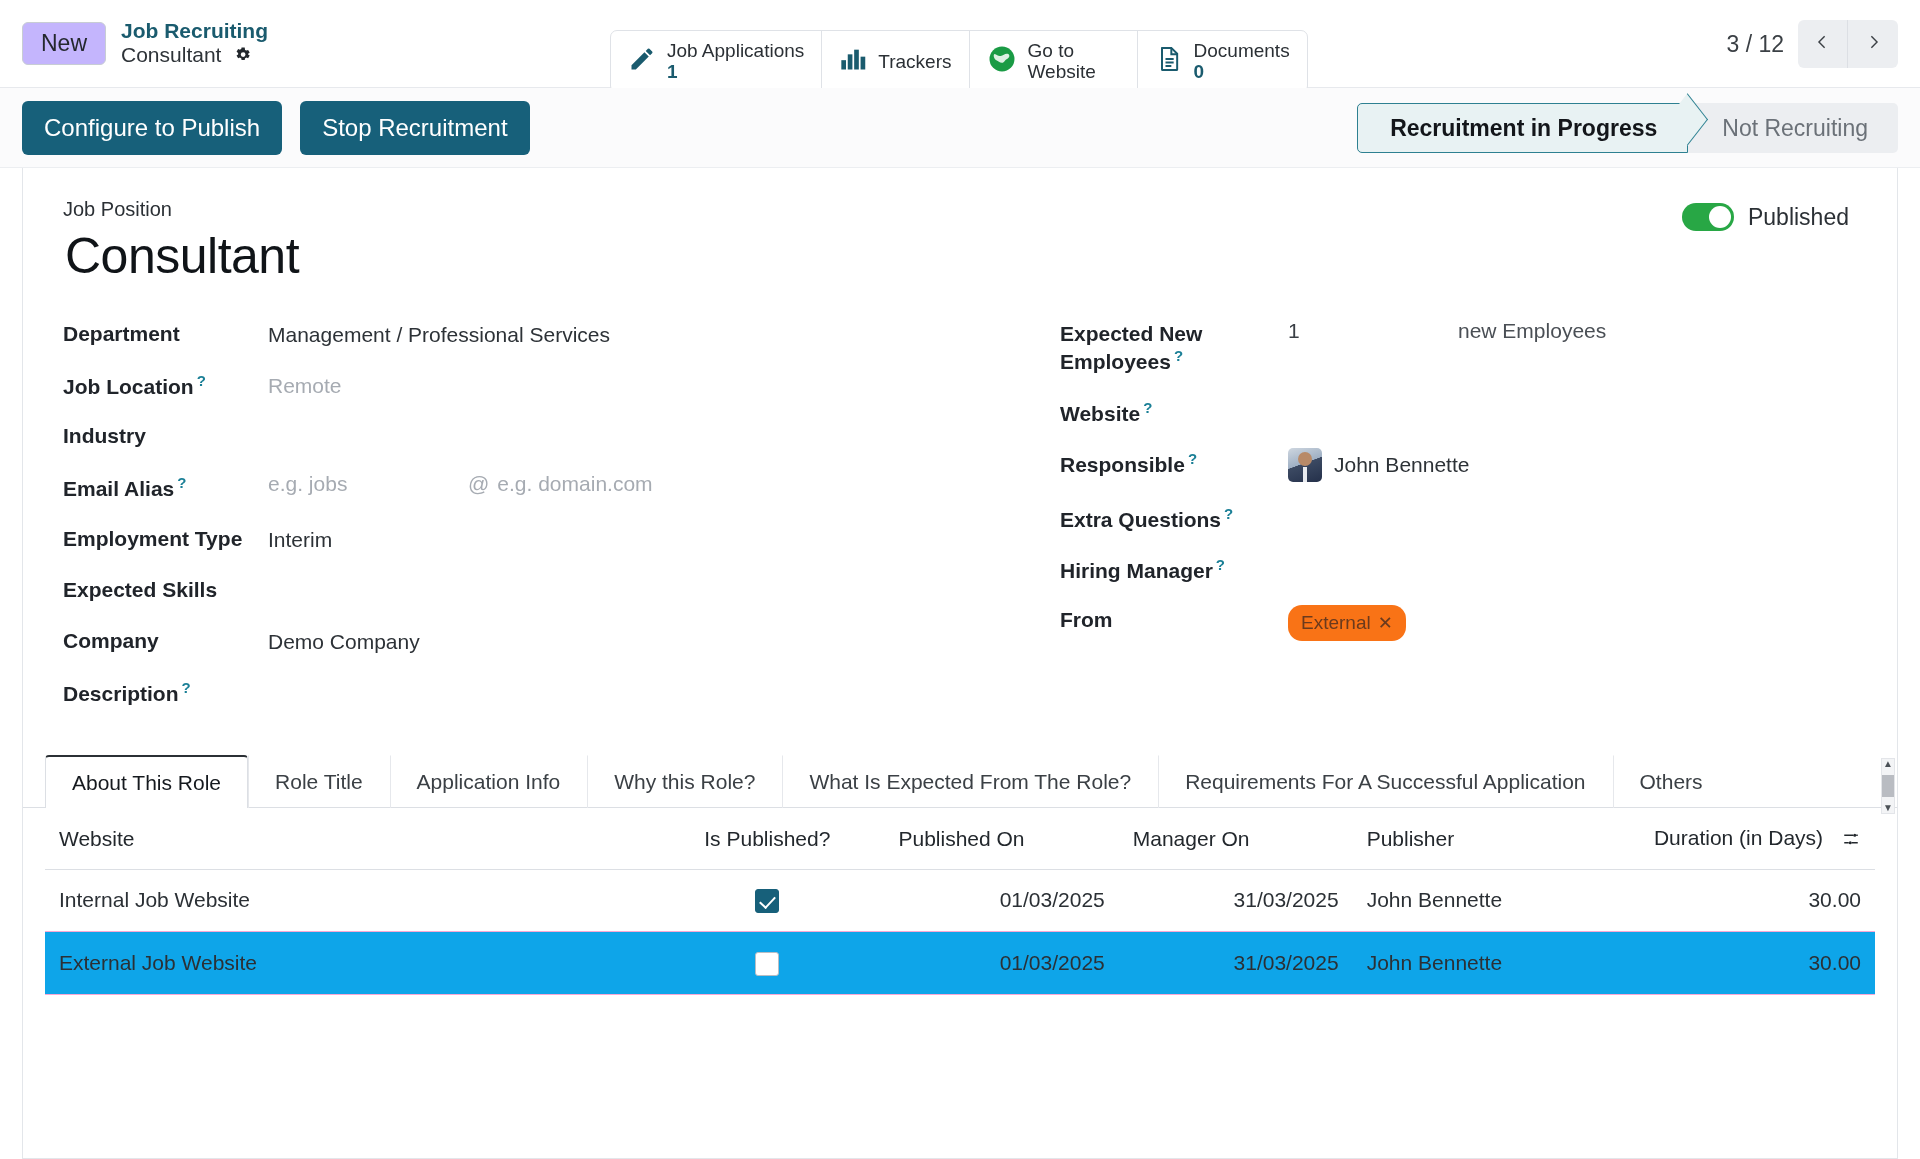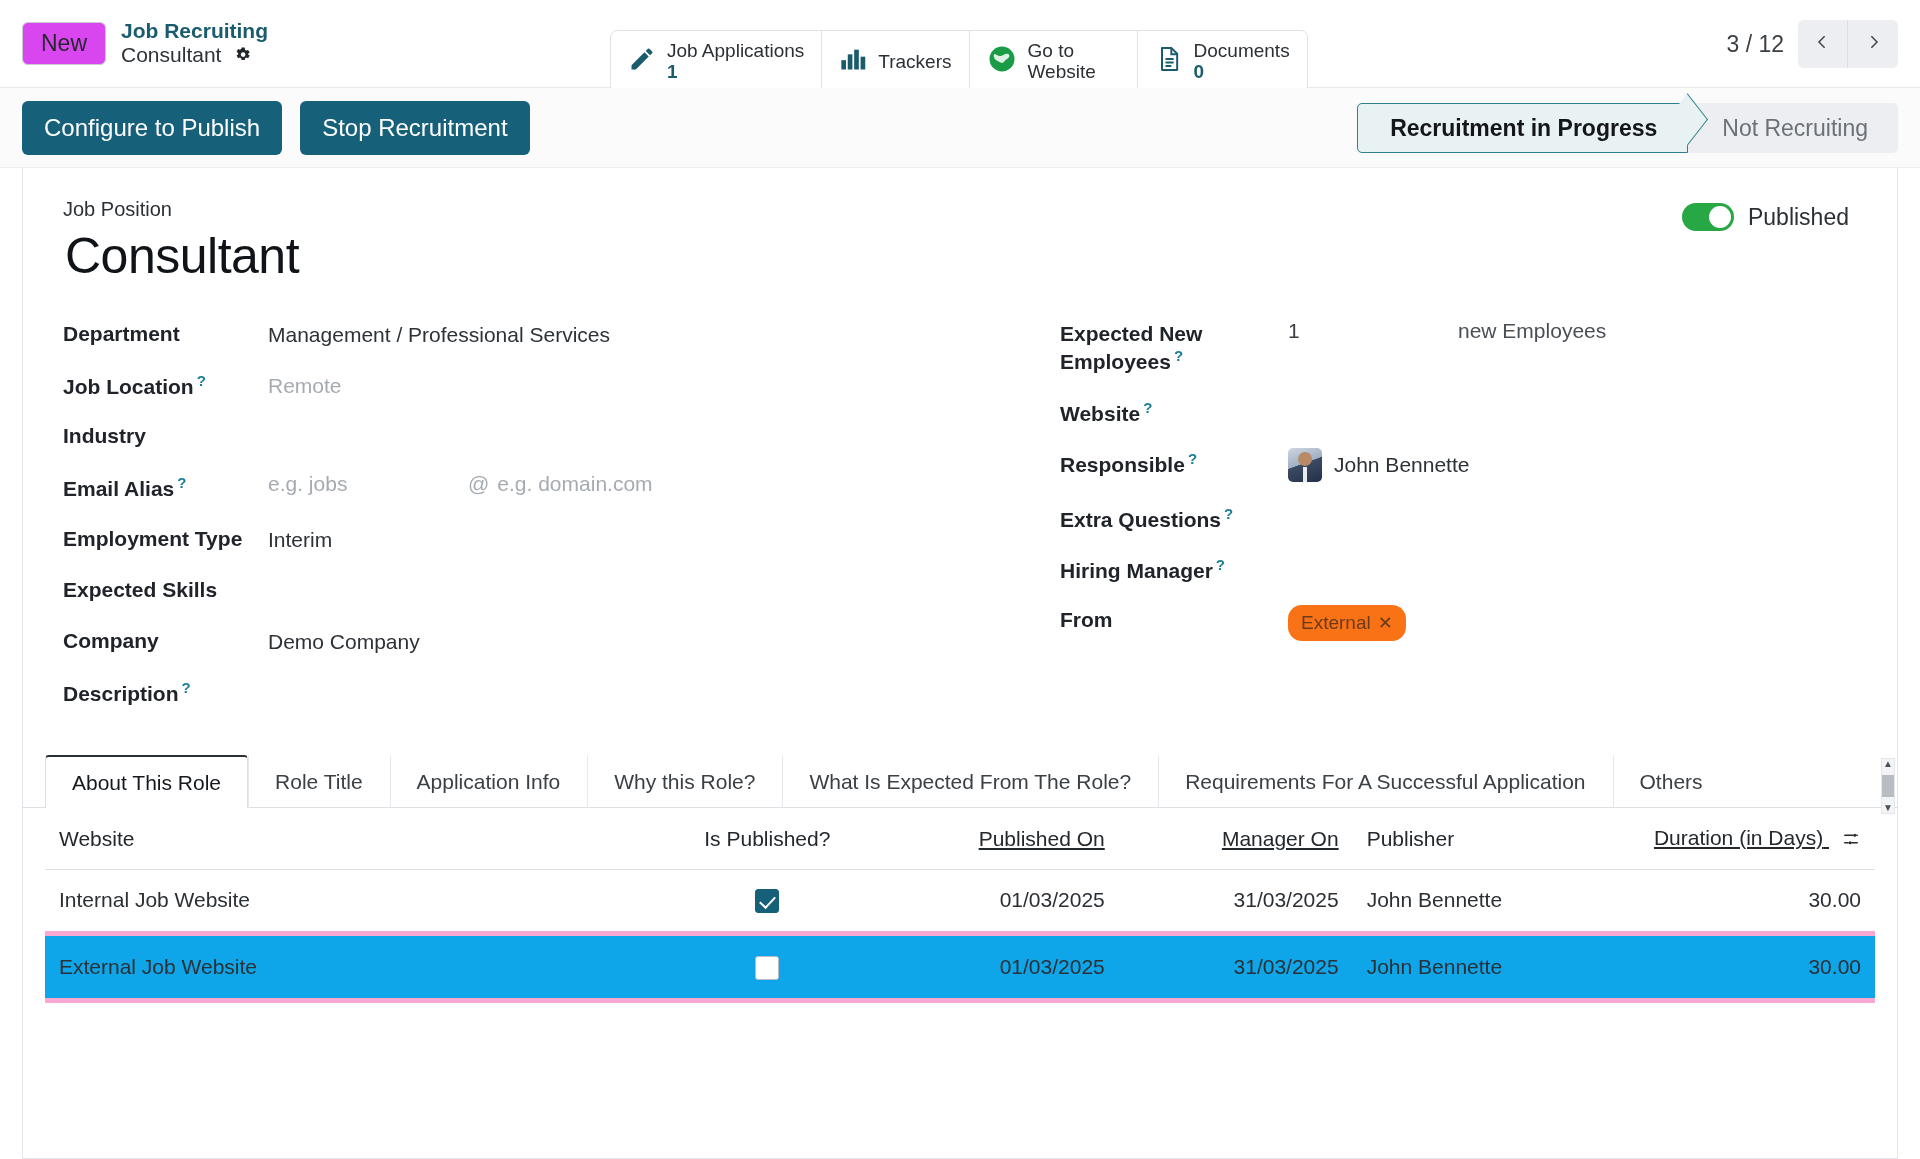--- a/index.html
+++ b/index.html
@@ -20,21 +20,21 @@
     background: #ffffff;
     border-bottom: 1px solid #e7e9ed;
     position: relative;
   }
   .new-btn {
     border: 1px solid #c8cdd4;
     border-radius: 6px;
     padding: 8px 18px;
     font-size: 23px;
     color: #24282e;
-    background: #d946ef;
+    background: #c4b5fd;
     line-height: 1.1;
     cursor: pointer;
   }
   .breadcrumb {
     margin-left: 15px;
     line-height: 1.15;
   }
   .bc-parent {
     font-size: 21px;
     font-weight: bold;
@@ -332,26 +332,26 @@
   th {
     font-size: 21px;
     font-weight: normal;
     color: #23282d;
     text-align: left;
     padding: 18px 14px 16px 14px;
     border-bottom: 1px solid #dcdfe4;
     white-space: nowrap;
   }
   th.c { text-align: center; }
-  th.r { text-align: right; text-decoration: underline; }
+  th.r { text-align: left; }
   td {
     font-size: 21px;
     color: #2b3035;
     padding: 18px 14px;
-    border-bottom: 5px solid #f9a8d4;
+    border-bottom: 1px solid #f9a8d4;
     white-space: nowrap;
   }
   td.c { text-align: center; }
   td.r { text-align: right; }
   tbody tr:first-child td { background: #ffffff; }
   tbody tr:nth-child(2) td { background: #0ea5e9; }
   .cb {
     width: 24px; height: 24px;
     border: 1px solid #b8bdc4;
     border-radius: 3px;

